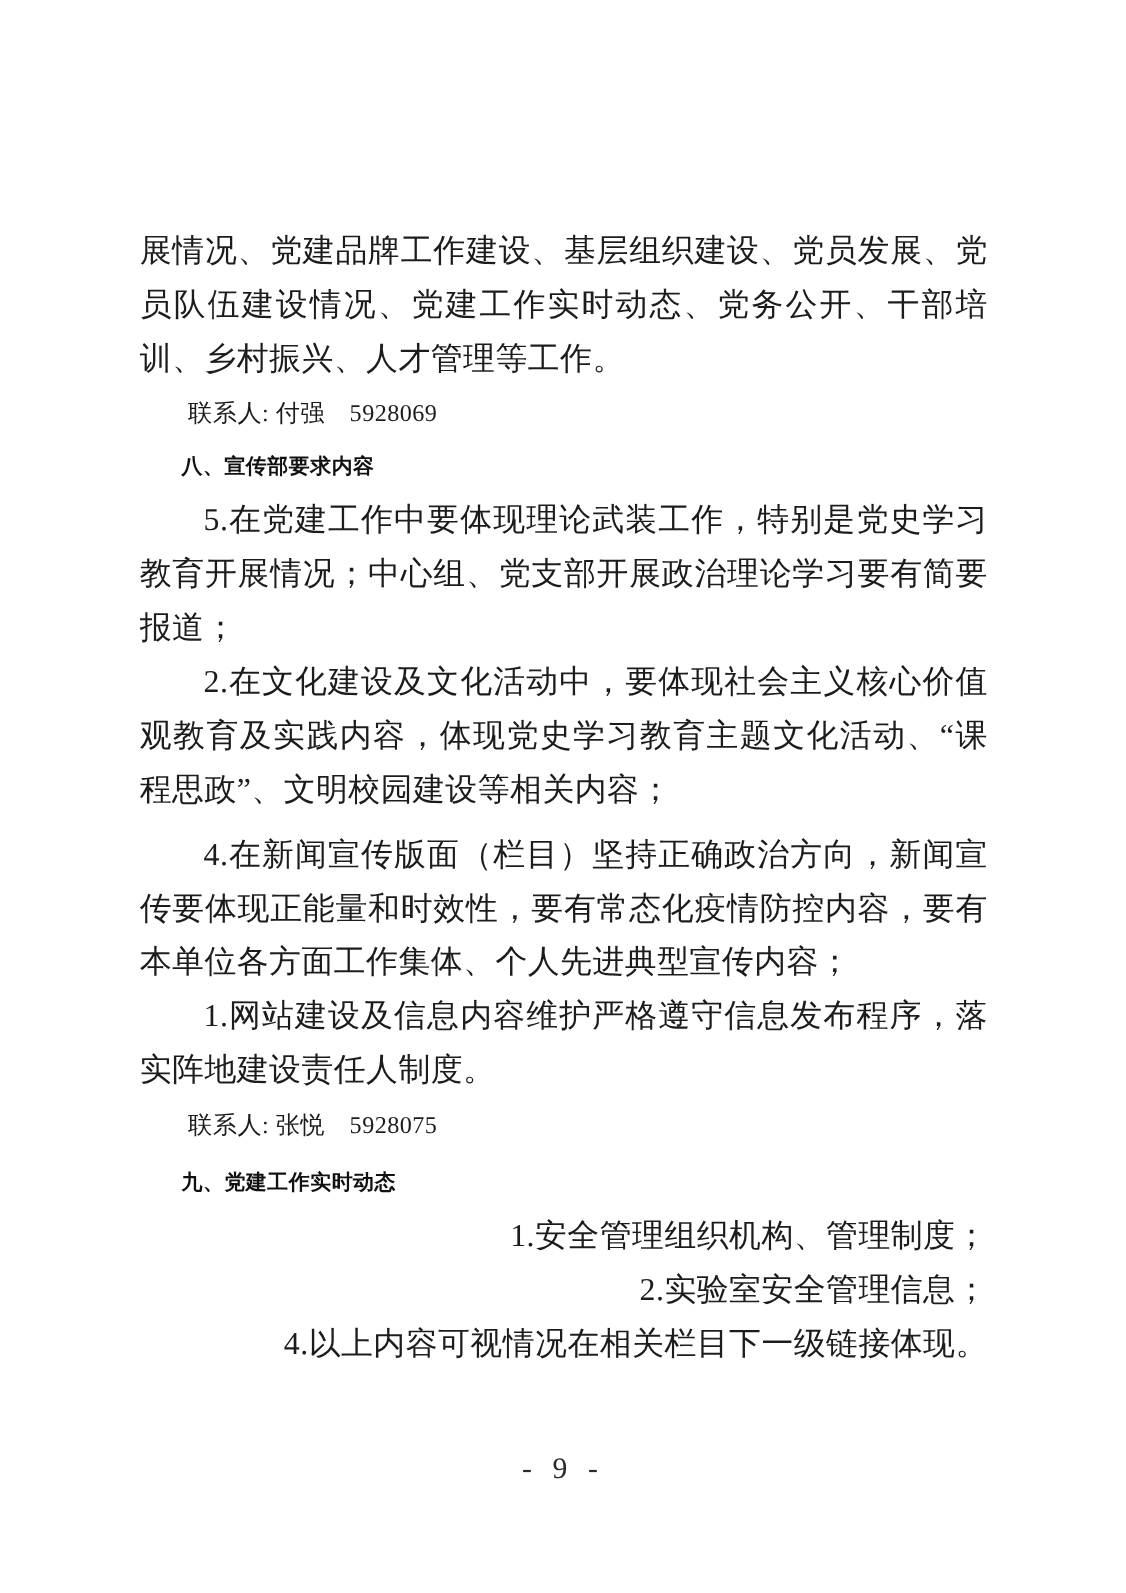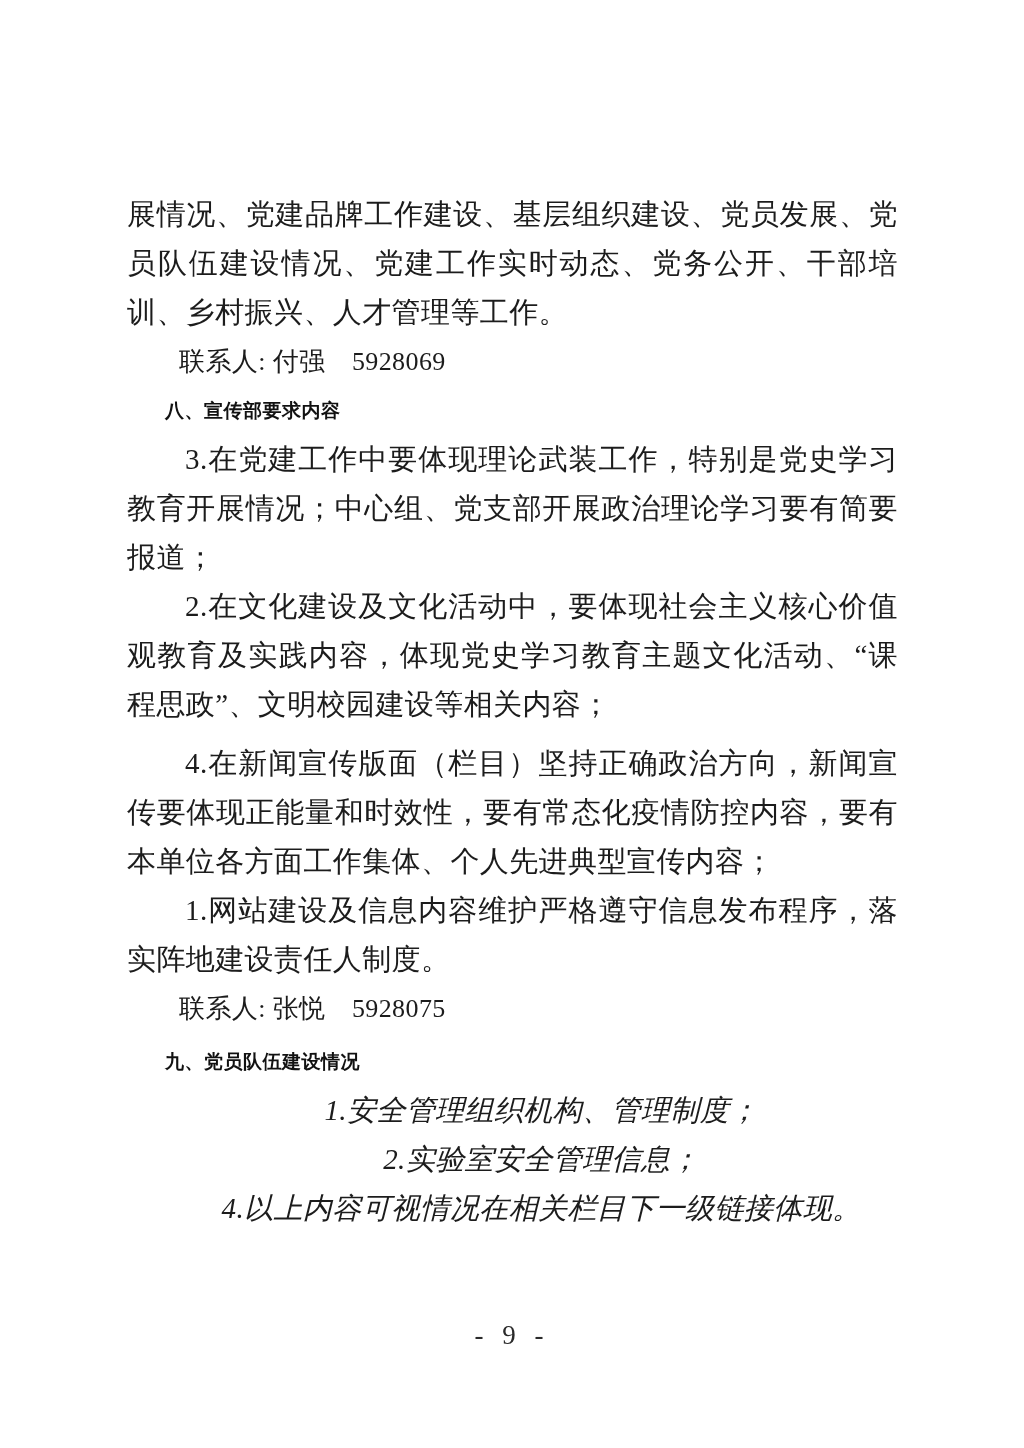--- a/index.html
+++ b/index.html
@@ -12,37 +12,37 @@
     width: 1024px;
     height: 1448px;
     background: #ffffff;
     overflow: hidden;
     font-family: "Liberation Serif", serif;
     color: #1c1c1c;
   }
   .content {
     position: absolute;
     left: 127px;
-    top: 190px;
+    top: 204px;
     width: 771px;
   }
   .para {
     margin: 0;
     font-size: 29px;
     line-height: 49px;
     text-align: justify;
     text-justify: inter-character;
     letter-spacing: 0.4px;
     word-break: break-all;
   }
-  .para.last-short { text-align: center; font-style: italic; }
+  .para.last-short { text-align: right; }
   .indent { text-indent: 2em; }
   .contact {
     margin: 0;
-    font-size: 26px;
+    font-size: 22px;
     line-height: 49px;
     text-indent: 2em;
     text-align: left;
     letter-spacing: 0.4px;
   }
   .heading {
     margin: 0;
     font-family: "Liberation Sans", sans-serif;
     font-weight: 700;
     font-size: 19px;
@@ -69,27 +69,27 @@
 </head>
 <body>
 
 <div class="page">
   <div class="content">
 
     <p class="para">展情况、党建品牌工作建设、基层组织建设、党员发展、党员队伍建设情况、党建工作实时动态、党务公开、干部培训、乡村振兴、人才管理等工作。</p>
     <p class="contact">联系人: 付强　5928069</p>
 
     <p class="heading">八、宣传部要求内容</p>
-    <p class="para indent">3.在党建工作中要体现理论武装工作，特别是党史学习教育开展情况；中心组、党支部开展政治理论学习要有简要报道；</p>
+    <p class="para indent">5.在党建工作中要体现理论武装工作，特别是党史学习教育开展情况；中心组、党支部开展政治理论学习要有简要报道；</p>
     <p class="para indent">2.在文化建设及文化活动中，要体现社会主义核心价值观教育及实践内容，体现党史学习教育主题文化活动、“课程思政”、文明校园建设等相关内容；</p>
     <p class="para indent gap-before-item3">4.在新闻宣传版面（栏目）坚持正确政治方向，新闻宣传要体现正能量和时效性，要有常态化疫情防控内容，要有本单位各方面工作集体、个人先进典型宣传内容；</p>
     <p class="para indent">1.网站建设及信息内容维护严格遵守信息发布程序，落实阵地建设责任人制度。</p>
     <p class="contact">联系人: 张悦　5928075</p>
 
-    <p class="heading gap-before-heading9">九、党员队伍建设情况</p>
+    <p class="heading gap-before-heading9">九、党建工作实时动态</p>
     <p class="para indent last-short">1.安全管理组织机构、管理制度；</p>
     <p class="para indent last-short">2.实验室安全管理信息；</p>
     <p class="para indent last-short">4.以上内容可视情况在相关栏目下一级链接体现。</p>
 
   </div>
 
   <div class="footer">- 9 -</div>
 </div>
 
 </body></html>

